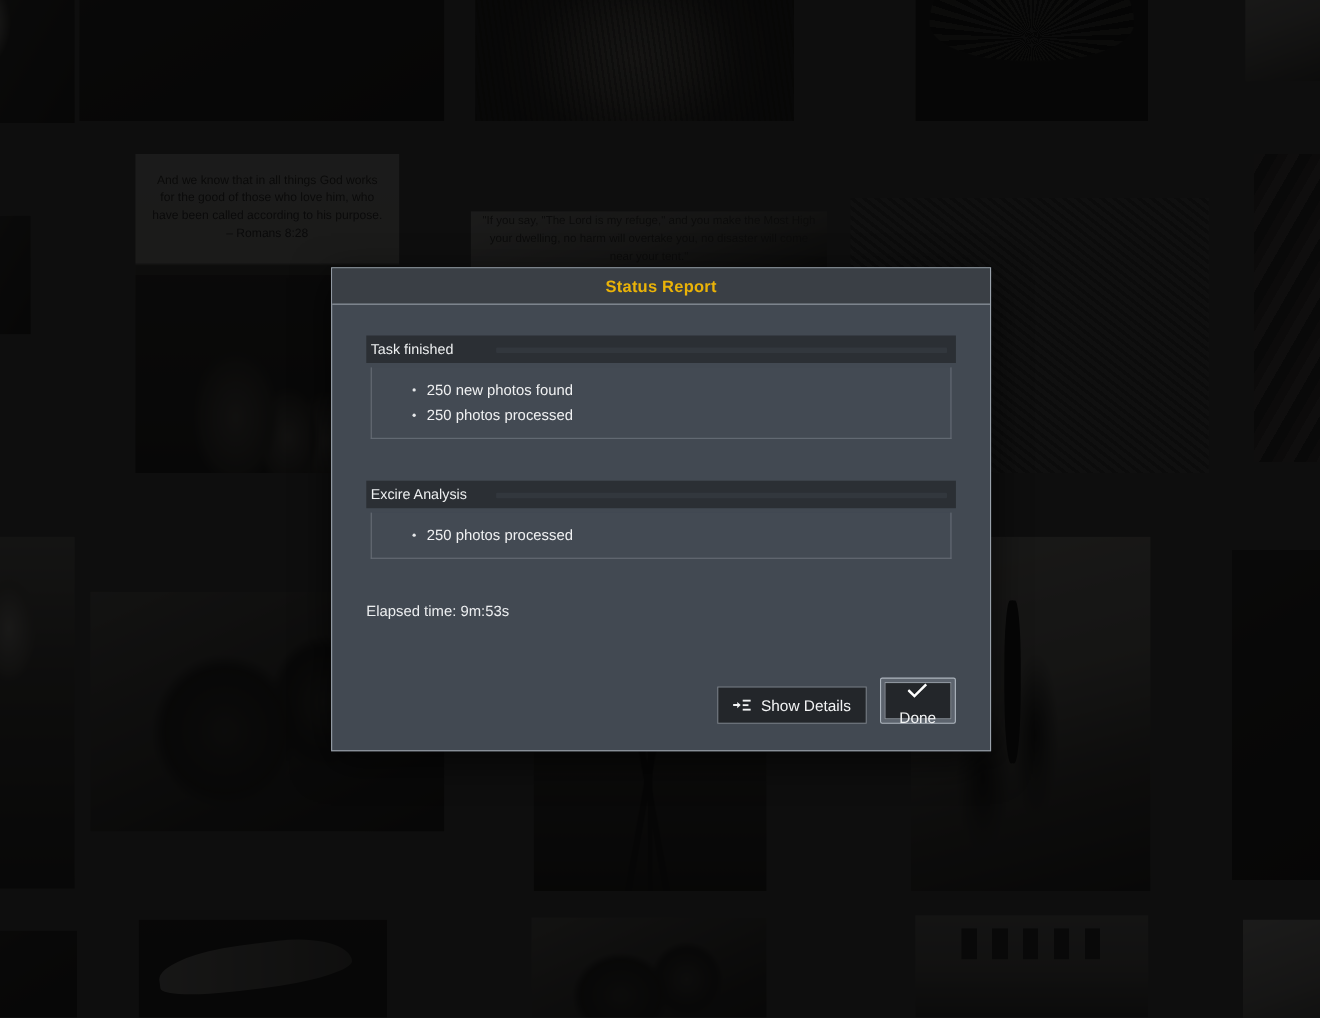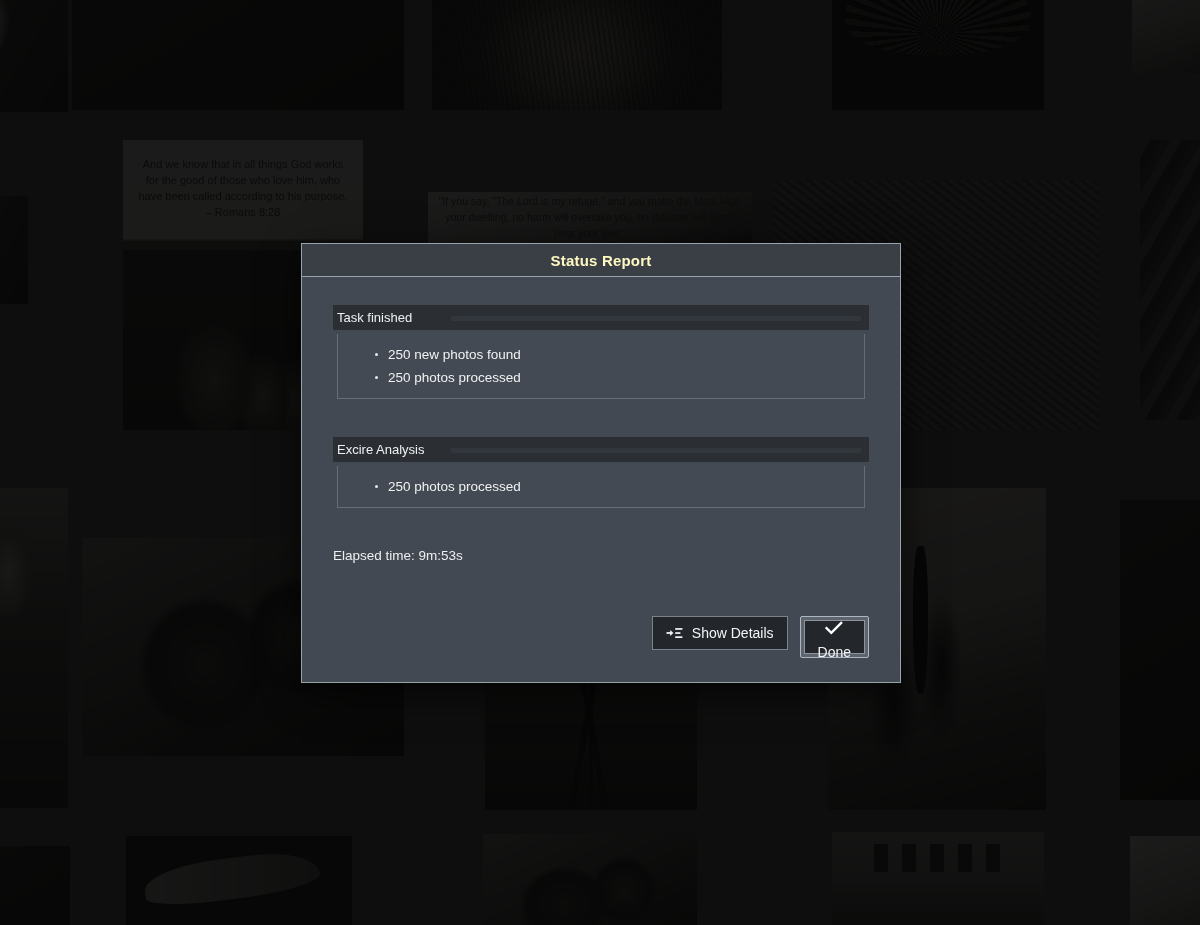--- a/index.html
+++ b/index.html
@@ -189,21 +189,21 @@
   #titlebar {
     height: 32px;
     background: #3a3f45;
     border-bottom: 1px solid #9aa2ab;
     display: flex;
     align-items: center;
     justify-content: center;
     flex: none;
   }
   #titlebar .ttl {
-    color: #fef9c3;
+    color: #eab308;
     font-size: 15px;
     font-weight: bold;
     letter-spacing: .2px;
   }
   #dlg-body {
     flex: 1 1 auto;
     padding: 28px 31px 0 31px;
     display: flex;
     flex-direction: column;
     position: relative;
@@ -268,21 +268,21 @@
     font-size: 13.5px;
     margin-top: 2px;
   }
 
   
   #dlg-footer {
     position: absolute;
     right: 31px;
     bottom: 24px;
     display: flex;
-    align-items: flex-start;
+    align-items: flex-end;
     gap: 12px;
   }
   .btn {
     background: #23262a;
     border: 1px solid #7b828b;
     color: #f3f4f5;
     font-size: 14px;
     font-family: "Liberation Sans", sans-serif;
     height: 34px;
     padding: 0 13px;

